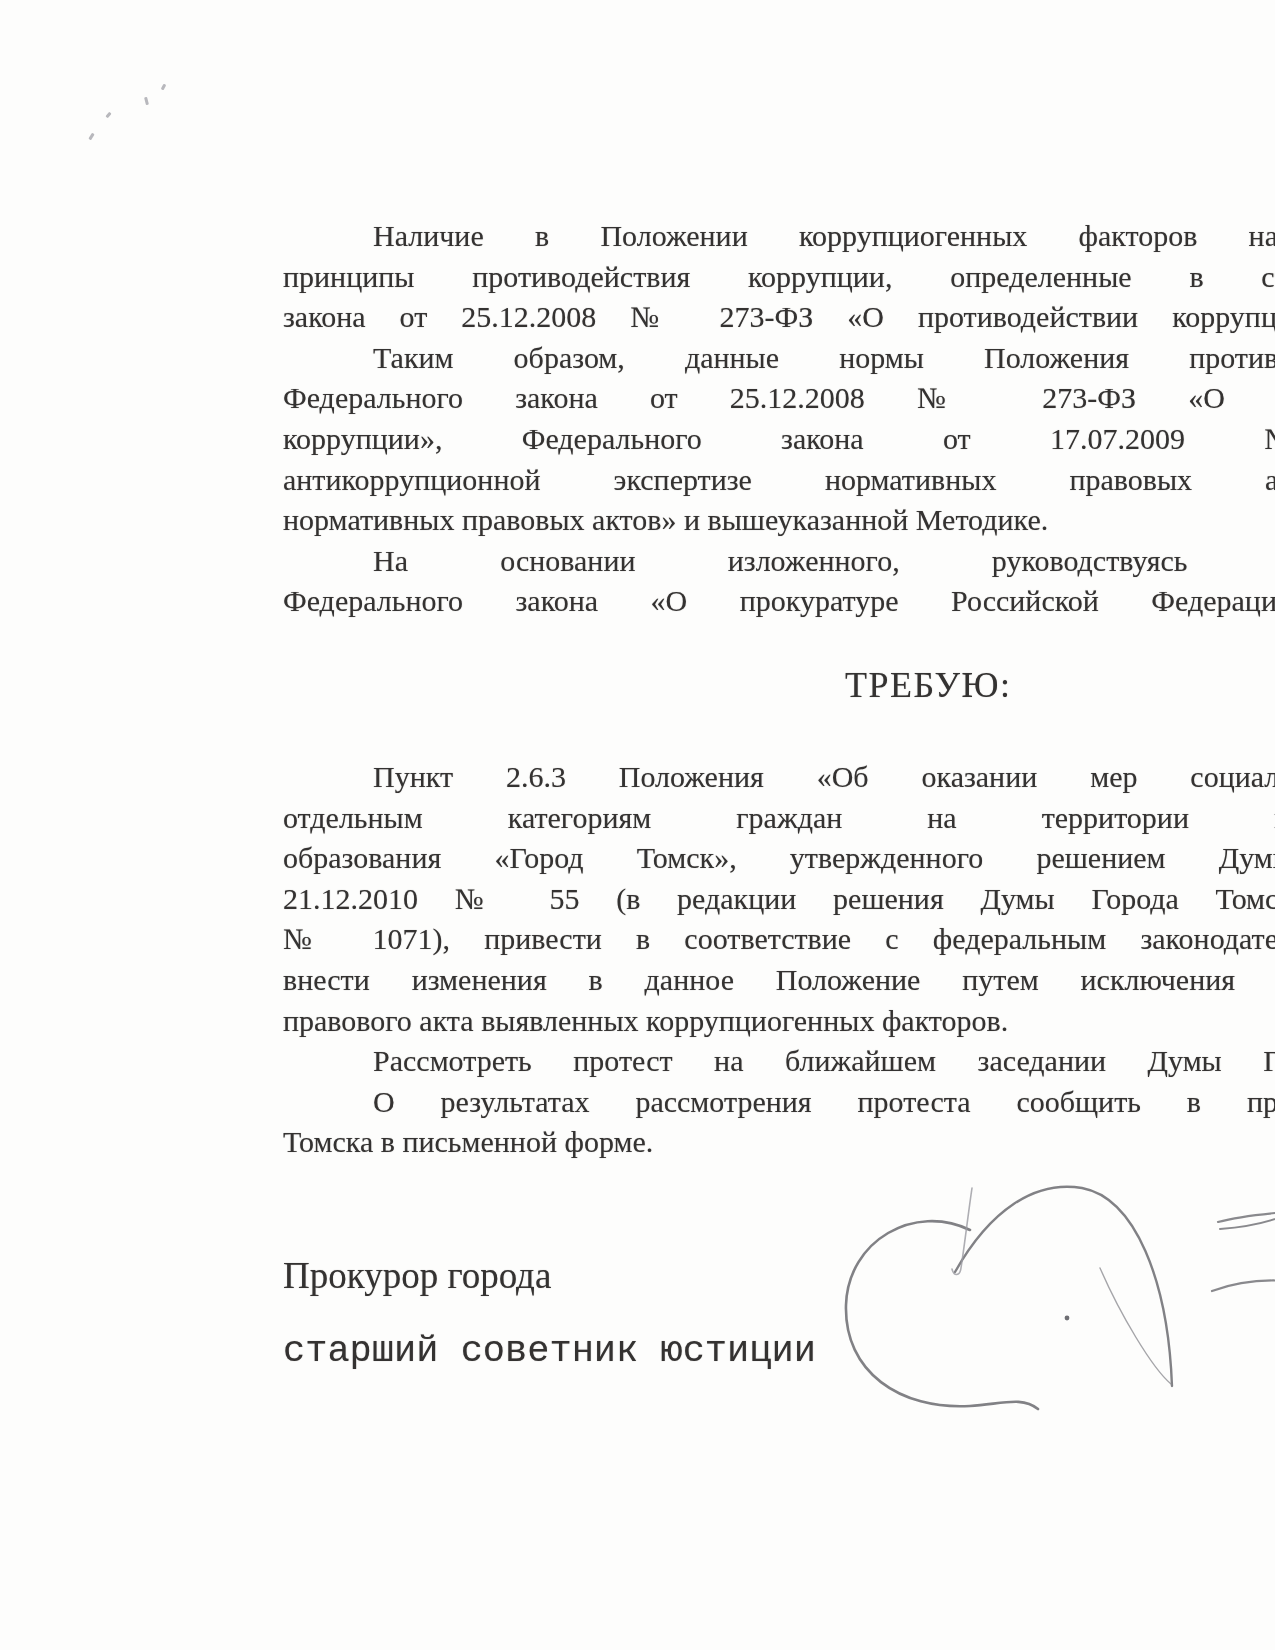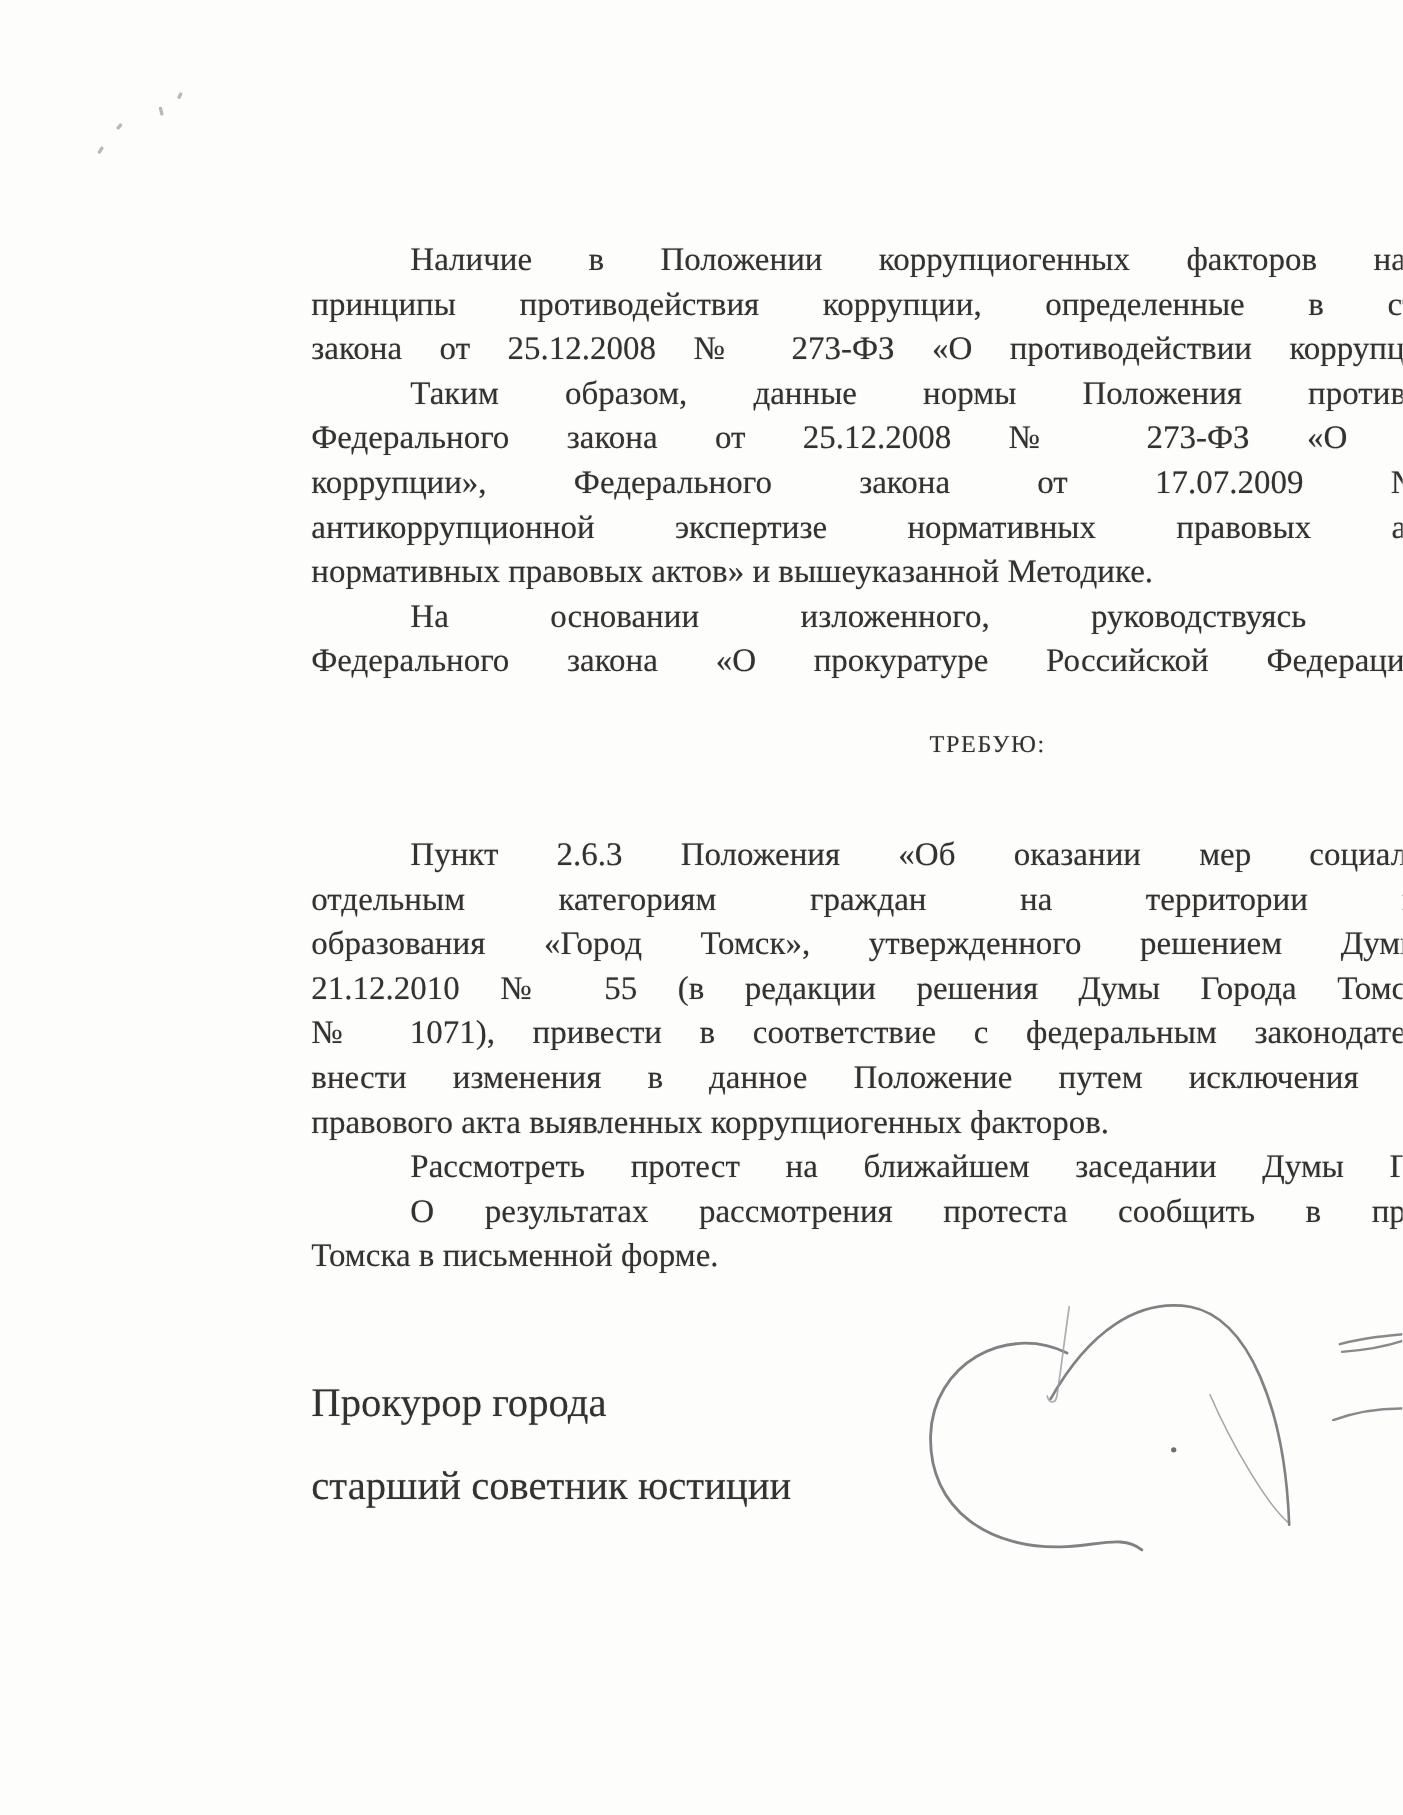--- a/index.html
+++ b/index.html
@@ -19,35 +19,35 @@
     text-shadow: 0 0 1px rgba(60,58,56,0.45);
   }
   #block1 { top: 216px; }
   #block2 { top: 757px; }
   .ln { height: 40.6px; line-height: 40.6px; overflow: hidden; }
   .j { text-align: justify; text-align-last: justify; }
   .i { text-indent: 90px; }
   .heading {
     position: absolute;
     left: 845px; top: 664px;
-    font-size: 22px;
+    font-size: 36px;
     letter-spacing: 1.5px;
     color: #343231;
     text-shadow: 0 0 1px rgba(60,58,56,0.45);
   }
   .signoff {
     position: absolute;
     left: 283px;
     font-size: 37px;
     color: #343231;
     text-shadow: 0 0 1px rgba(60,58,56,0.45);
     white-space: nowrap;
   }
   #signoff1 { top: 1254px; }
-  #signoff2 { top: 1330px; }
+  #signoff2 { top: 1330px; font-family: Liberation Mono, monospace; }
   .sig-svg {
     position: absolute;
     left: 820px; top: 1100px;
     width: 455px; height: 320px;
   }
   .speck {
     position: absolute;
     background: rgba(115,115,125,0.5);
     border-radius: 1px;
   }

